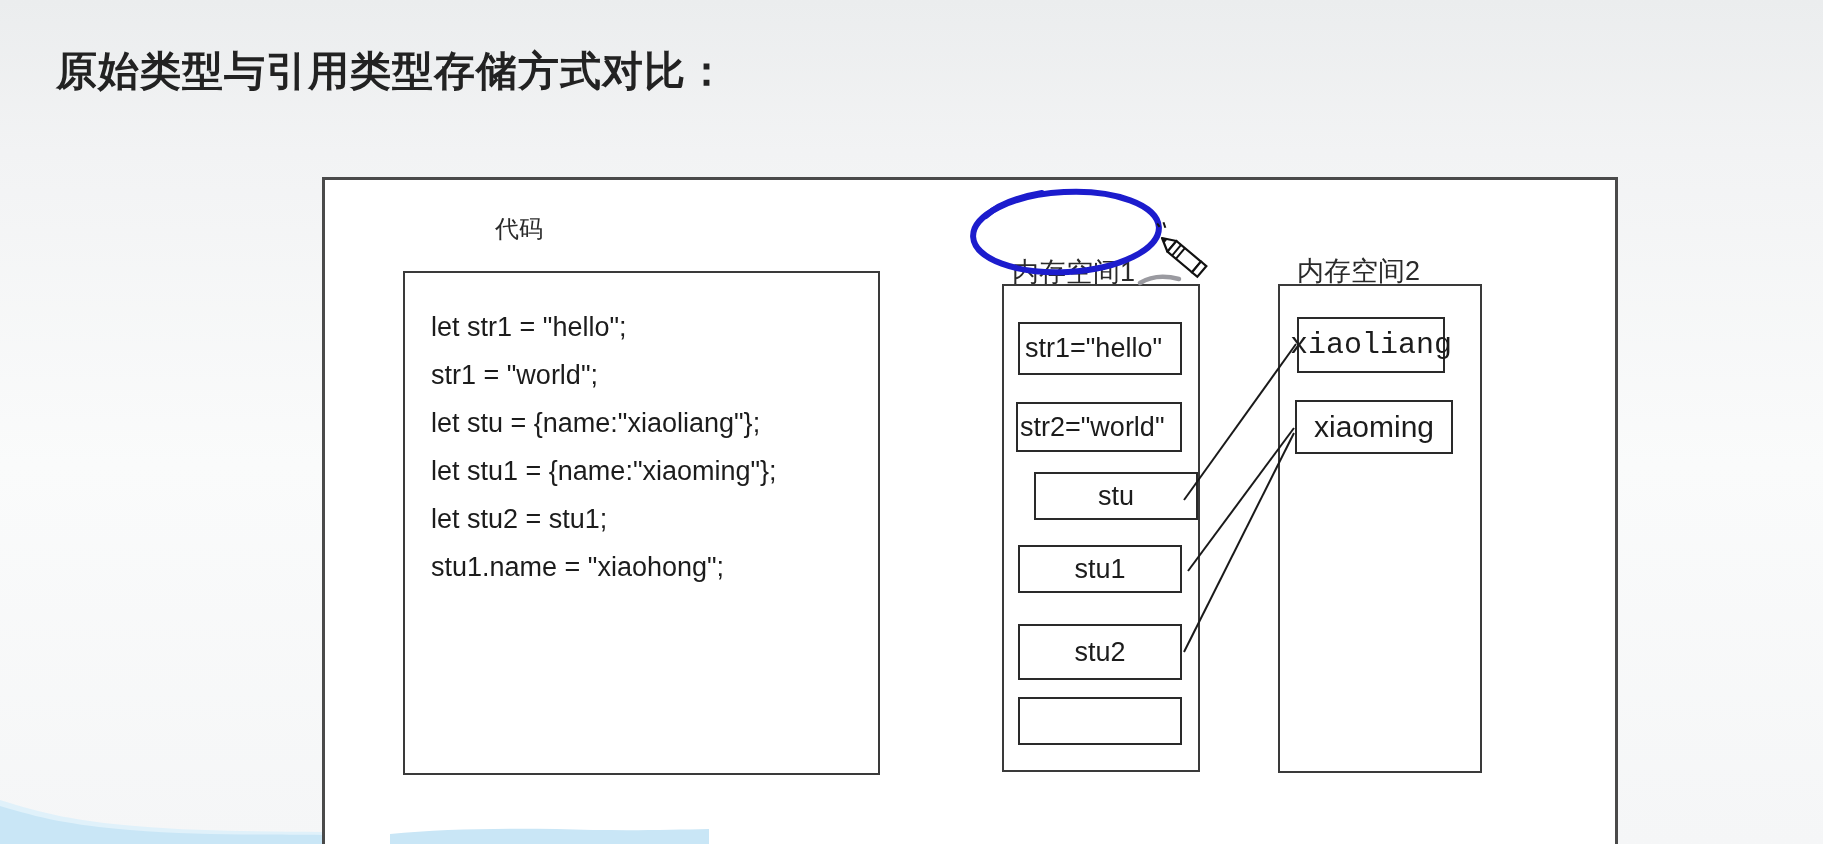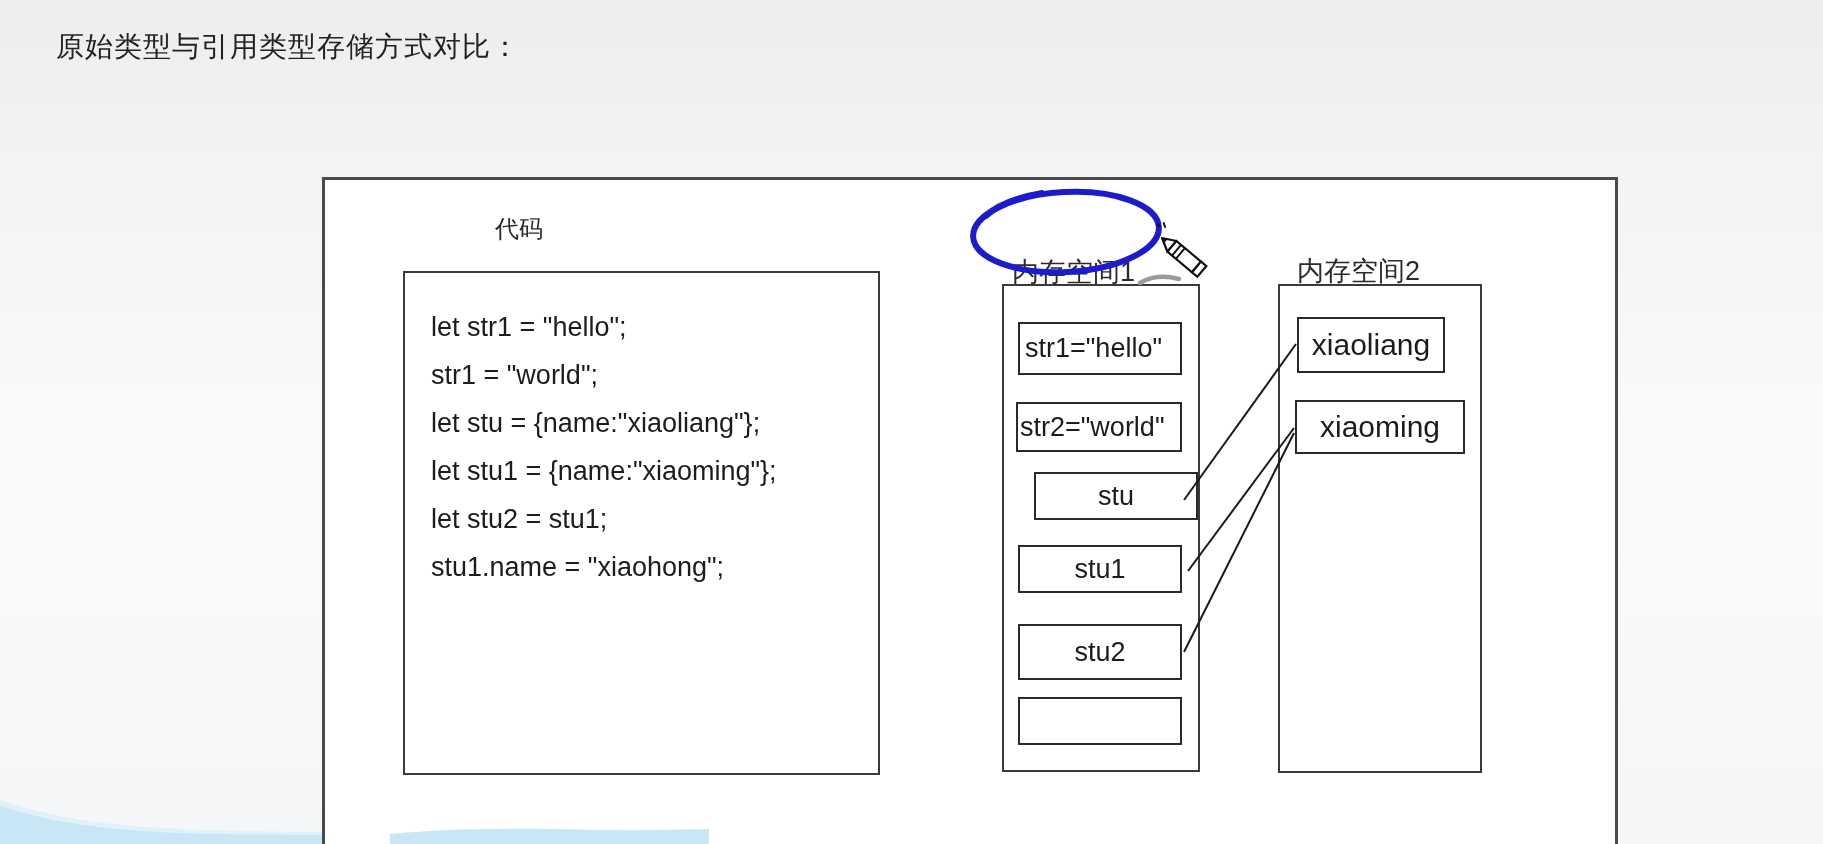--- a/index.html
+++ b/index.html
@@ -2,22 +2,22 @@
 <html><head>
 <meta charset="utf-8">
 <style>
   html,body{margin:0;padding:0;}
   body{font-family:"Liberation Sans",sans-serif;background:#e9eaec;}
   .stage{
     position:relative;width:1823px;height:844px;overflow:hidden;
     background:linear-gradient(180deg,#ebedee 0%,#f2f3f4 18%,#fafbfb 55%,#f5f6f7 100%);
   }
   .title{
-    position:absolute;left:56px;top:28px;
-    font-size:28px;font-weight:normal;color:#222;letter-spacing:1px;white-space:nowrap;
+    position:absolute;left:56px;top:44px;
+    font-size:41px;font-weight:bold;color:#222;letter-spacing:1px;white-space:nowrap;
   }
   .container-box{
     position:absolute;left:322px;top:177px;width:1296px;height:700px;
     background:#ffffff;border:3px solid #4a4a4a;box-sizing:border-box;
   }
   .panel-label{
     position:absolute;color:#2a2a2a;font-size:24px;white-space:nowrap;
   }
   .code-box{
     position:absolute;left:403px;top:271px;width:477px;height:504px;
@@ -66,22 +66,22 @@
   <div class="mem-box mem1-box"></div>
   <div class="cell left-align" style="left:1018px;top:322px;width:164px;height:53px;">str1="hello"</div>
   <div class="cell left-align" style="left:1016px;top:402px;width:166px;height:50px;padding-left:2px;">str2="world"</div>
   <div class="cell" style="left:1018px;top:472px;width:164px;height:48px;margin-left:16px;">stu</div>
   <div class="cell" style="left:1018px;top:545px;width:164px;height:48px;">stu1</div>
   <div class="cell" style="left:1018px;top:624px;width:164px;height:56px;">stu2</div>
   <div class="cell" style="left:1018px;top:697px;width:164px;height:48px;"></div>
 
   <div class="panel-label" style="left:1297px;top:221px;font-size:27px;margin-top:32px;">内存空间2</div>
   <div class="mem-box mem2-box"></div>
-  <div class="cell big" style="left:1297px;top:317px;width:148px;height:56px;">xiaoliang</div>
-  <div class="cell big" style="left:1295px;top:400px;width:170px;height:54px;">xiaoming</div>
+  <div class="cell big" style="left:1297px;top:317px;width:148px;height:56px;font-family:Liberation Mono, monospace;">xiaoliang</div>
+  <div class="cell big" style="left:1295px;top:400px;width:158px;height:54px;">xiaoming</div>
 
   <svg class="svg-layer" viewBox="0 0 1823 844">
 
     <line x1="1184" y1="500" x2="1296" y2="344" stroke="#1a1a1a" stroke-width="2"></line>
     <line x1="1188" y1="571" x2="1294" y2="428" stroke="#1a1a1a" stroke-width="2"></line>
     <line x1="1184" y1="652" x2="1294" y2="433" stroke="#1a1a1a" stroke-width="2"></line>
 
     <g>
       <ellipse cx="1066" cy="232" rx="93" ry="40" fill="none" stroke="#1c1ccd" stroke-width="6" transform="rotate(-3 1066 232)" stroke-linecap="round"></ellipse>
       <path d="M 986,216 Q 1002,200 1042,193" fill="none" stroke="#1c1ccd" stroke-width="6" stroke-linecap="round"></path>

